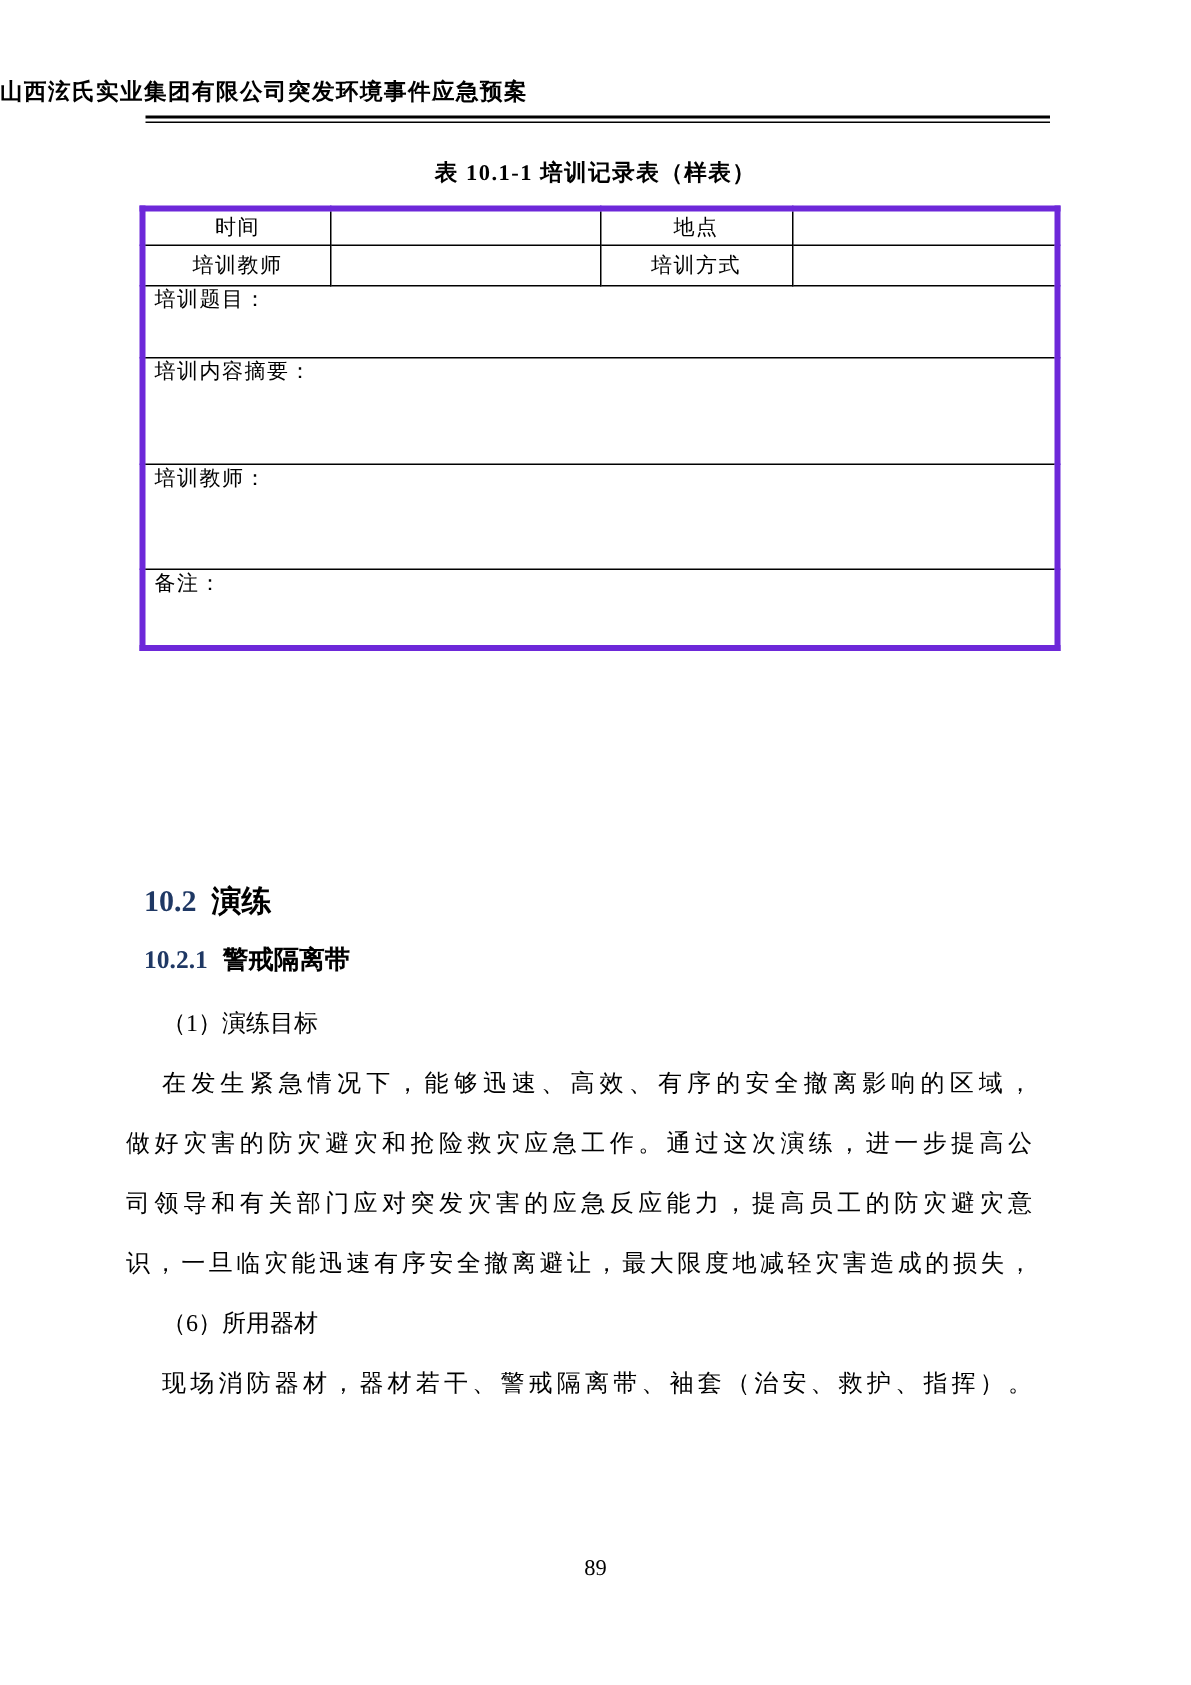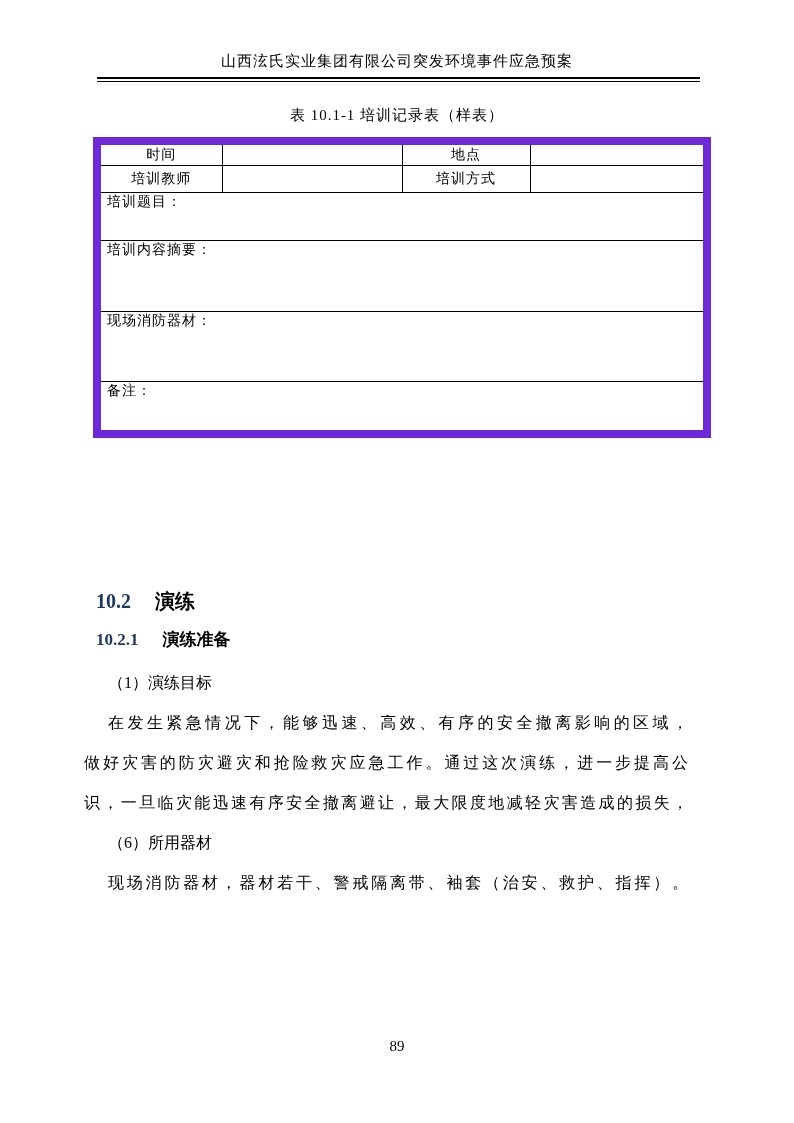--- a/index.html
+++ b/index.html
@@ -8,60 +8,60 @@
     background:#ffffff;
     font-family:"Liberation Serif", serif;
     color:#000;
     position:relative;
     overflow:hidden;
   }
   .page { position:absolute; inset:0; }
 
   .header-title {
     position:absolute; top:52px; left:0; width:794px;
-    text-align:center; font-size:15px; font-weight:normal; letter-spacing:1px;
+    font-size:15px; font-weight:bold; letter-spacing:1px;
   }
   .header-rule {
     position:absolute; top:77px; left:97px; width:603px;
     height:2px;
     border-top:2px solid #000;
     border-bottom:1px solid #000;
   }
 
   .table-caption {
     position:absolute; top:106px; left:0; width:794px;
-    text-align:center; font-size:15px; font-weight:normal; letter-spacing:1px;
+    text-align:center; font-size:15px; font-weight:bold; letter-spacing:1px;
   }
 
   table.record {
     position:absolute; top:137px; left:93px;
     width:610px; table-layout:fixed;
     border-collapse:collapse;
-    border:8px solid #6d28d9;
+    border:4px solid #6d28d9;
   }
   table.record td {
     border:1px solid #000;
     font-size:14px;
     padding:0 6px;
     overflow:hidden;
   }
   td.lbl { text-align:center; vertical-align:middle; letter-spacing:1px; }
   td.val { vertical-align:middle; }
   td.full { vertical-align:top; padding:7px 8px; letter-spacing:1px; }
 
   .h2 {
     position:absolute; top:589px; left:96px; width:640px;
     font-size:20px; font-weight:bold; line-height:24px;
   }
   .h3 {
     position:absolute; top:629px; left:96px; width:640px;
     font-size:17px; font-weight:bold; line-height:22px;
   }
   .hnum { color:var(--hnum-color, #1f3864); font-family:"Liberation Serif", serif; }
-  .htxt { margin-left:24px; }
+  .htxt { margin-left:10px; }
 
   .body-text {
     position:absolute; top:663px; left:84px; width:604px;
     font-size:16px; line-height:40px;
   }
   .line { width:604px; }
   .indent { text-indent:24px; }
   .jst { text-align:justify; text-align-last:justify; }
 
   .page-number {
@@ -99,39 +99,40 @@
       <td class="lbl">培训方式</td>
       <td class="val"></td>
     </tr>
     <tr style="height:48px">
           <td class="full" colspan="4">培训题目：</td>
         </tr>
     <tr style="height:71px">
           <td class="full" colspan="4">培训内容摘要：</td>
         </tr>
     <tr style="height:70px">
-          <td class="full" colspan="4">现场消防器材：</td>
+          <td class="full" colspan="4">培训教师：</td>
         </tr>
     <tr style="height:53px">
           <td class="full" colspan="4">备注：</td>
         </tr>
   </tbody>
     </table>
 
   <div class="h2">
     <span class="hnum">10.2</span><span class="htxt">演练</span>
   </div>
   <div class="h3">
-    <span class="hnum">10.2.1</span><span class="htxt">演练准备</span>
+    <span class="hnum">10.2.1</span><span class="htxt">警戒隔离带</span>
   </div>
 
   <div class="body-text">
     <div class="line indent">（1）演练目标</div>
     <div class="line indent jst">在发生紧急情况下，能够迅速、高效、有序的安全撤离影响的区域，</div>
     <div class="line jst">做好灾害的防灾避灾和抢险救灾应急工作。通过这次演练，进一步提高公</div>
+    <div class="line jst">司领导和有关部门应对突发灾害的应急反应能力，提高员工的防灾避灾意</div>
     <div class="line jst">识，一旦临灾能迅速有序安全撤离避让，最大限度地减轻灾害造成的损失，</div>
     <div class="line indent">（6）所用器材</div>
     <div class="line indent jst">现场消防器材，器材若干、警戒隔离带、袖套（治安、救护、指挥）。</div>
   </div>
 
   <div class="page-number">89</div>
 
 </div>
 
 </body></html>

